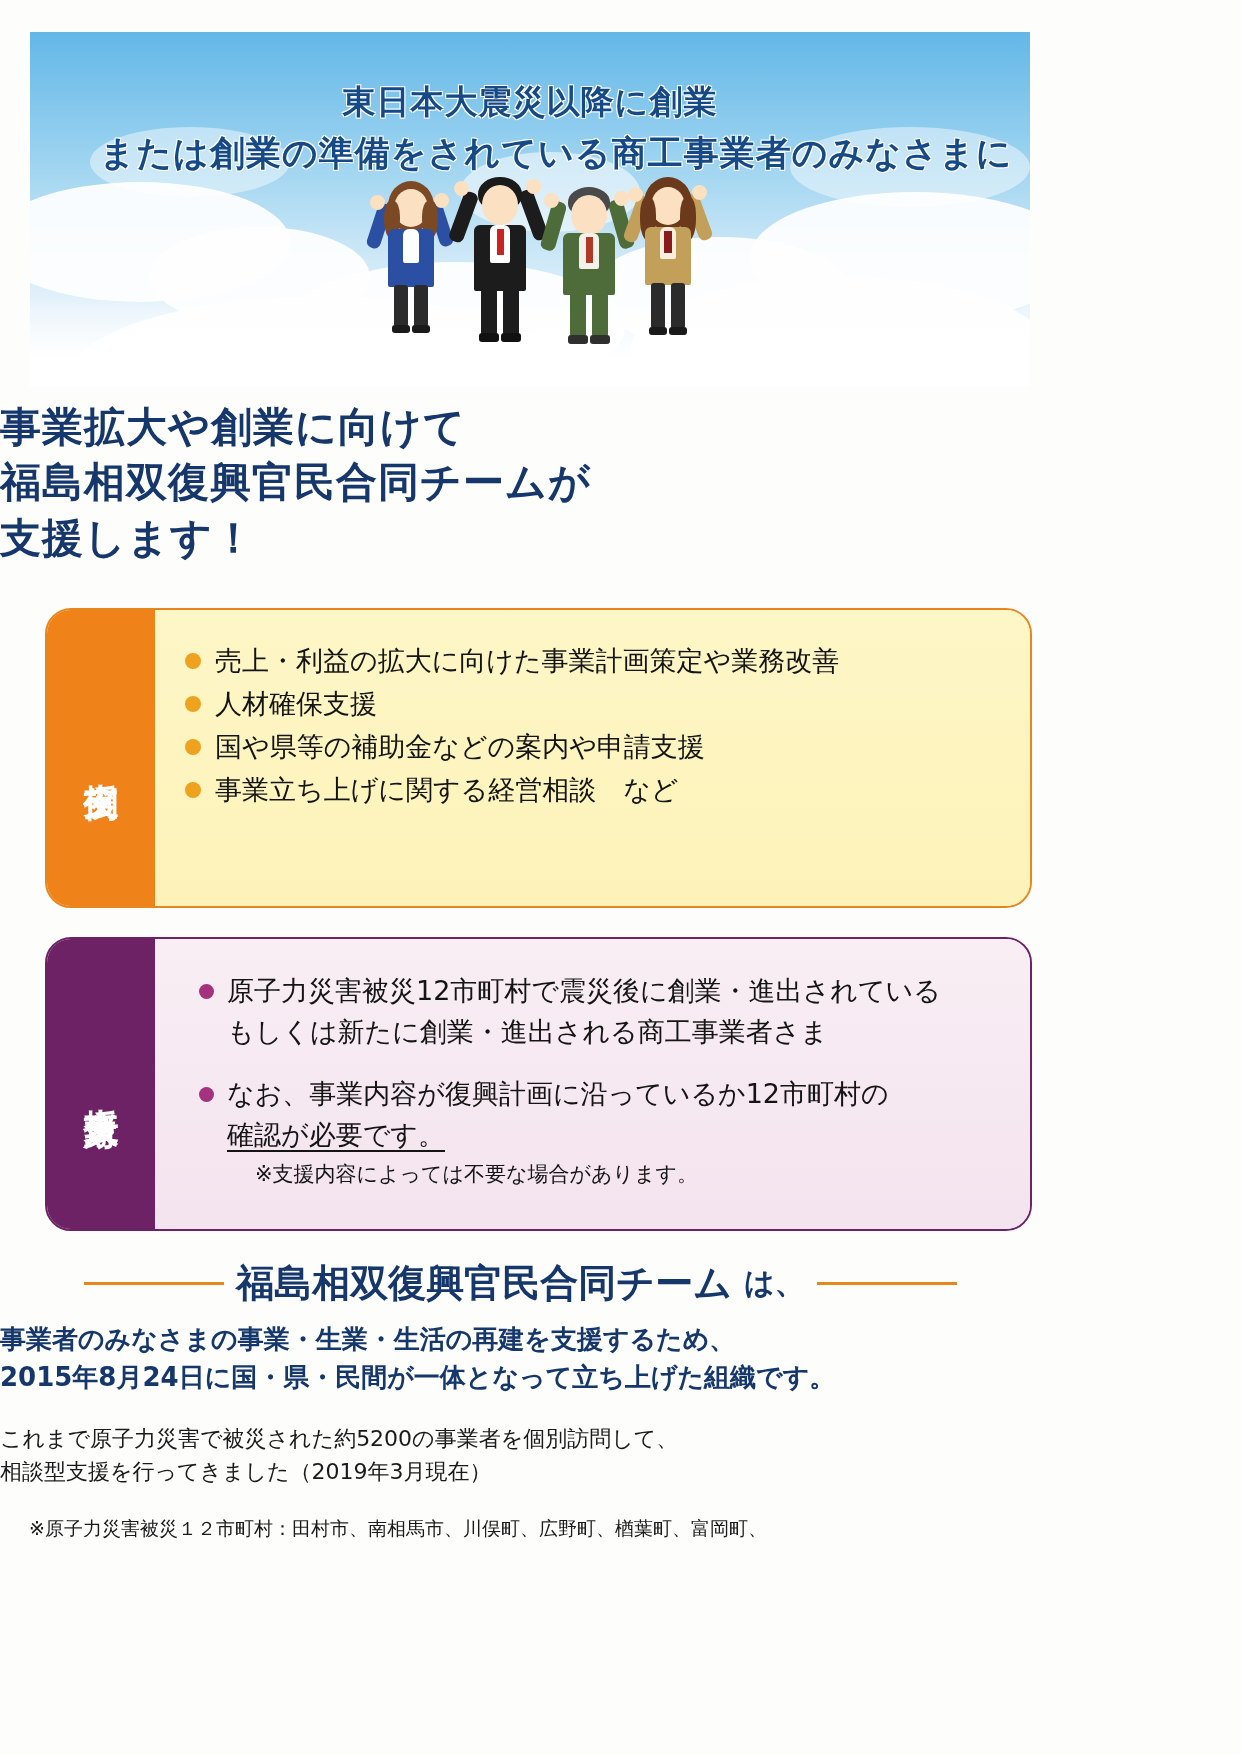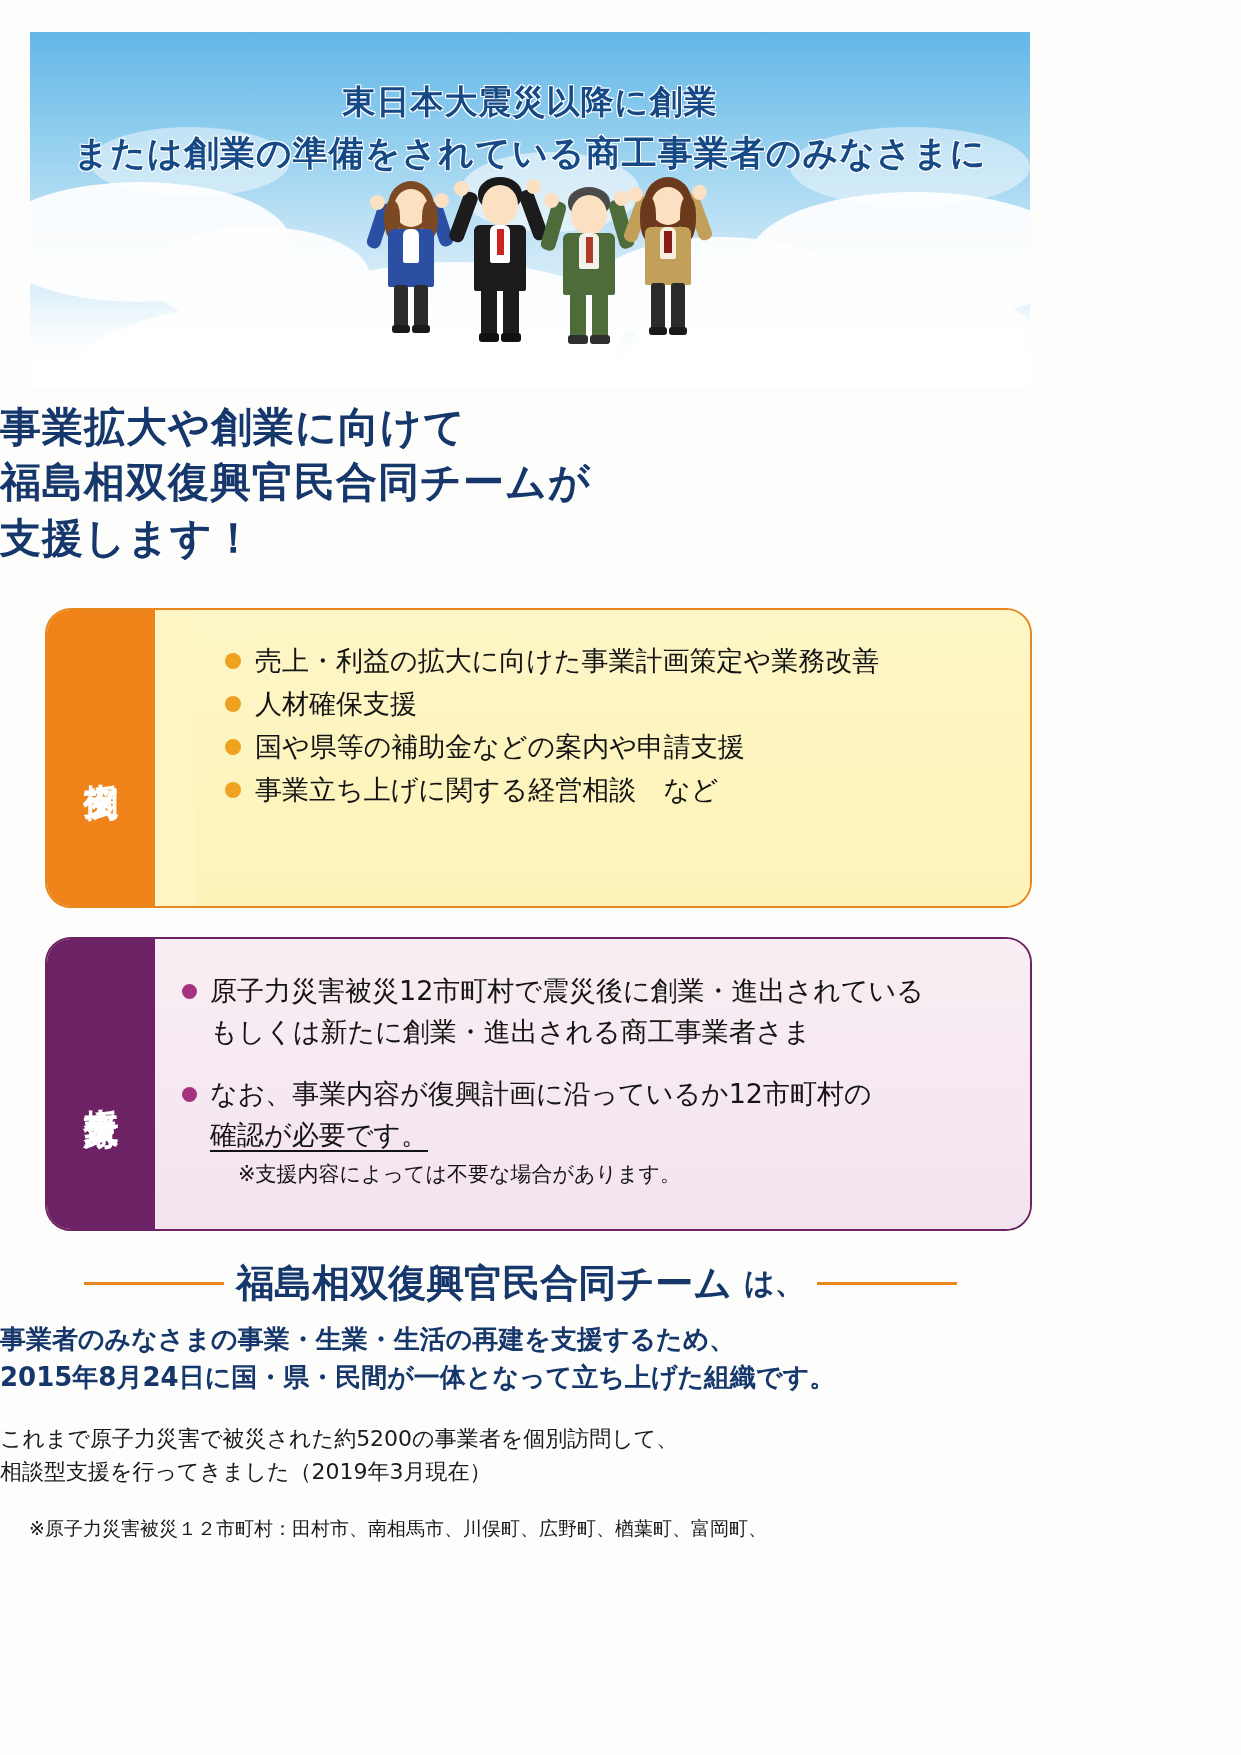--- a/index.html
+++ b/index.html
@@ -70,20 +70,21 @@
     white-space: nowrap;
   }
   .headline-1 {
     top: 48px;
     font-size: 33px;
   }
   .headline-2 {
     top: 98px;
     font-size: 35px;
     transform: scaleY(1.0);
+    padding-left: 26px;
   }
 
   
   .people {
     position: absolute;
     left: 370px;
     top: 175px;
     width: 330px;
     height: 200px;
   }
@@ -139,21 +140,20 @@
     letter-spacing: 2px;
   }
   .tab-orange { background: #ef8218; }
   .tab-purple { background: #6c2264; }
   .tab span { writing-mode: vertical-rl; text-orientation: upright; }
 
   .card-body {
     flex: 1;
     padding: 30px 26px 26px 26px;
     background: linear-gradient(to bottom, #fdf6c6 0%, #fdf3b9 100%);
-    margin-left: 40px;
   }
   .bullet-list { list-style: none; margin: 0; padding: 0; }
   .bullet-list li {
     position: relative;
     padding-left: 34px;
     font-size: 27px;
     line-height: 1.52;
     color: #141414;
     margin-bottom: 2px;
     white-space: nowrap;
@@ -173,21 +173,21 @@
   .card-target {
     left: 45px;
     top: 937px;
     width: 983px;
     height: 290px;
     border: 2px solid #6c2264;
     background: #f7e9f1;
   }
   .card-body-purple {
     flex: 1;
-    padding: 32px 26px 20px 23px;
+    padding: 32px 26px 20px 40px;
     background: linear-gradient(to bottom, #f9eef4 0%, #f3e3ee 100%);
   }
   .p-list { list-style: none; margin: 0; padding: 0; }
   .p-list li {
     position: relative;
     padding-left: 32px;
     font-size: 27px;
     line-height: 1.5;
     color: #141414;
     margin-bottom: 22px;

